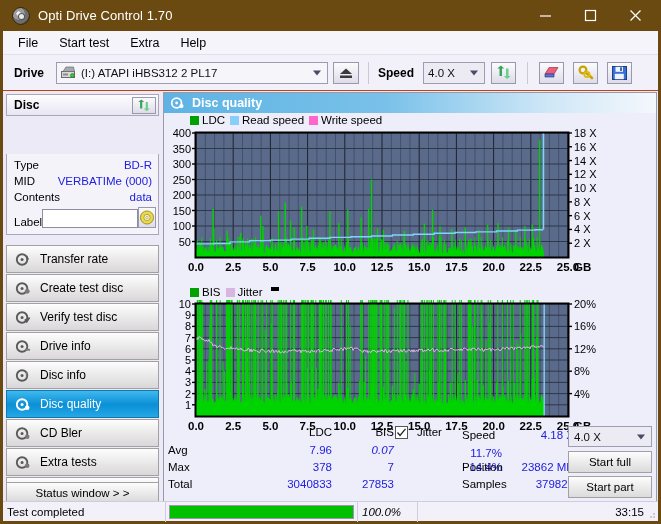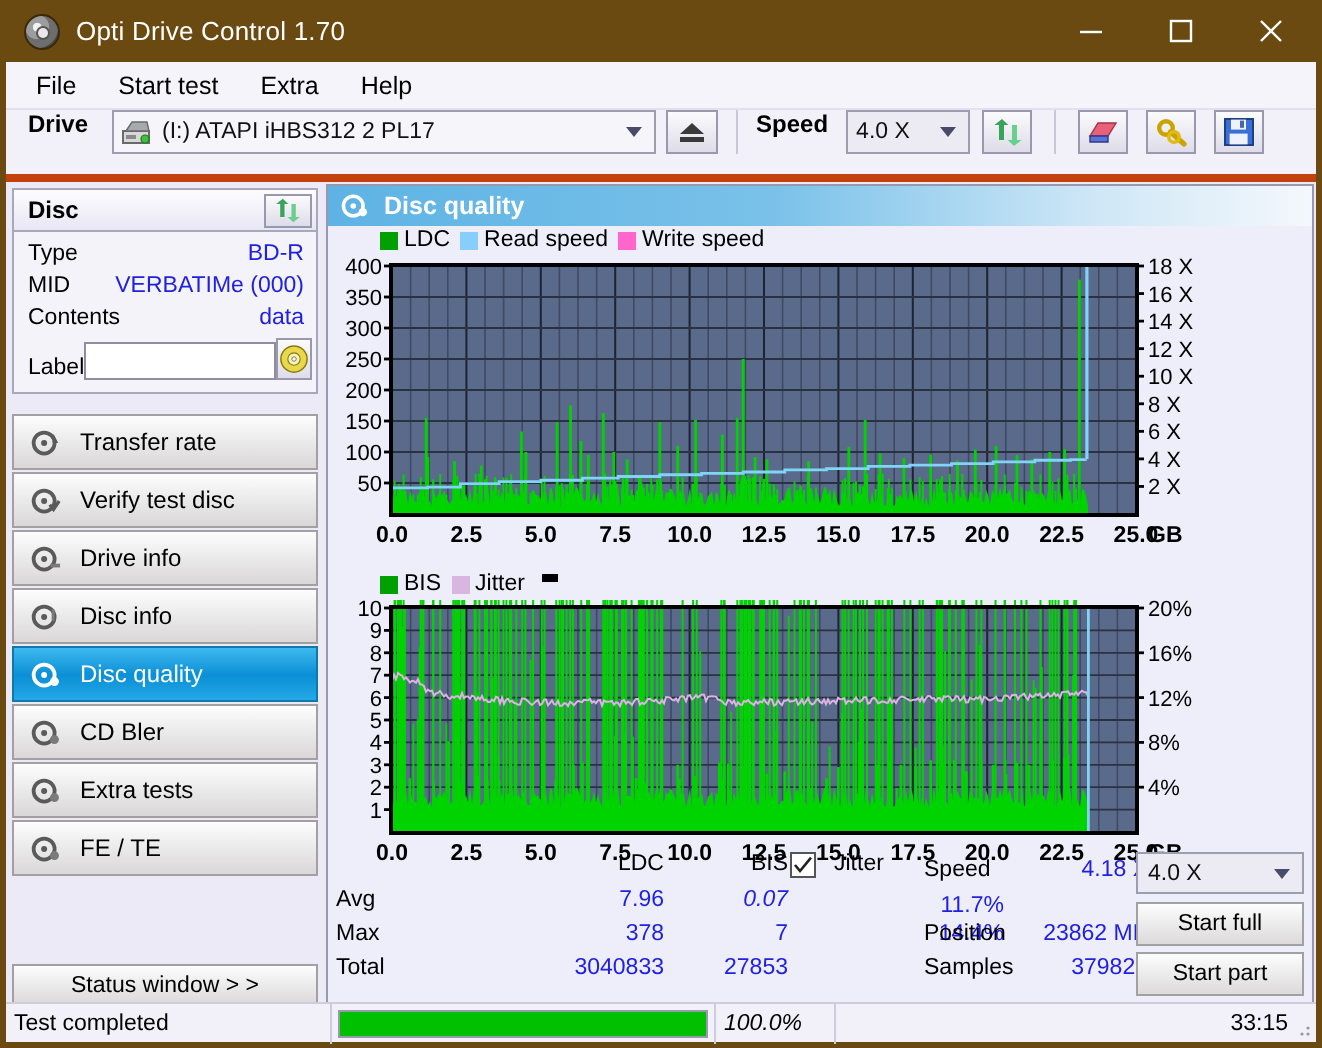--- a/index.html
+++ b/index.html
@@ -57,22 +57,22 @@
   }
   .menu-item {
     font-size: 12.5px; color: #000; padding: 2px 9px; margin-left: 3px;
   }
   .menu-item:first-child { margin-left: 6px; }
 
   
   .toolbar {
     position: absolute; left: 0; top: 55px; width: 655px; height: 36px;
     background: #f2f1f9;
-    display: flex; 
-    border-bottom: 4px solid #c2410c;
+    display: flex; align-items: center;
+    border-bottom: 1px solid #c2410c;
   }
   .tb-label { font-size: 12px; font-weight: bold; color: #000; }
   .combo {
     height: 22px; background: #f6f5fa; border: 1px solid #9e9cb0;
     display: flex; align-items: center; font-size: 11.5px; color: #111;
     position: relative; padding: 0 4px;
   }
   .combo .caret {
     position:absolute; right: 6px; top: 50%; transform: translateY(-50%);
     width: 0; height: 0; border-left: 4px solid transparent; border-right: 4px solid transparent;
@@ -92,20 +92,21 @@
     border: 1px solid #a9a7bb; display: flex; align-items: center;
     padding-left: 7px; font-size: 12px; font-weight: bold; color: #000;
     position: relative;
   }
   .panel-head .hbtn {
     position: absolute; right: 2px; top: 2px; width: 24px; height: 17px;
   }
   .disc-body {
     border: 1px solid #a9a7bb; border-top: none; background: #f4f3fa;
     padding: 3px 6px 6px 7px;
+    margin-top: 38px;
   }
   .disc-row { display: flex; justify-content: space-between; align-items: center; height: 16px; }
   .disc-key { font-size: 11.5px; color: #000; }
   .disc-val { font-size: 11.5px; color: #2020e0; }
   .label-row { display: flex; align-items: flex-end; justify-content: space-between; margin-top: 2px; }
   .label-input {
     width: 96px; height: 19px; background: #ffffff; border: 1px solid #8f8da2;
   }
   .label-btn { width: 24px; height: 21px; }
 
@@ -312,20 +313,30 @@
     <div class="navlist">
       <div class="navbtn">
         <span class="nav-ico">
           <svg width="16" height="15" viewBox="0 0 16 16">
               <circle cx="7" cy="8" r="5.6" fill="none" stroke="#5a5a5a" stroke-width="2"></circle>
               <circle cx="7" cy="8" r="1.6" fill="#5a5a5a"></circle>
               <path d="M12 3 L14.5 8 L11.5 8 Z" fill="#5a5a5a"></path>
             </svg>
         </span>
         <span>Transfer rate</span>
+      </div>
+      <div class="navbtn">
+        <span class="nav-ico">
+          <svg width="16" height="15" viewBox="0 0 16 16">
+              <circle cx="7" cy="8" r="5.6" fill="none" stroke="#5a5a5a" stroke-width="2"></circle>
+              <circle cx="7" cy="8" r="1.6" fill="#5a5a5a"></circle>
+              <circle cx="12.5" cy="11" r="2.6" fill="#7a7a7a"></circle>
+            </svg>
+        </span>
+        <span>Create test disc</span>
       </div>
       <div class="navbtn">
         <span class="nav-ico">
           <svg width="16" height="15" viewBox="0 0 16 16">
               <circle cx="7" cy="8" r="5.6" fill="none" stroke="#5a5a5a" stroke-width="2"></circle>
               <circle cx="7" cy="8" r="1.6" fill="#5a5a5a"></circle>
               <path d="M10 10 L12 12.5 L15 8" fill="none" stroke="#5a5a5a" stroke-width="1.8"></path>
             </svg>
         </span>
         <span>Verify test disc</span>

